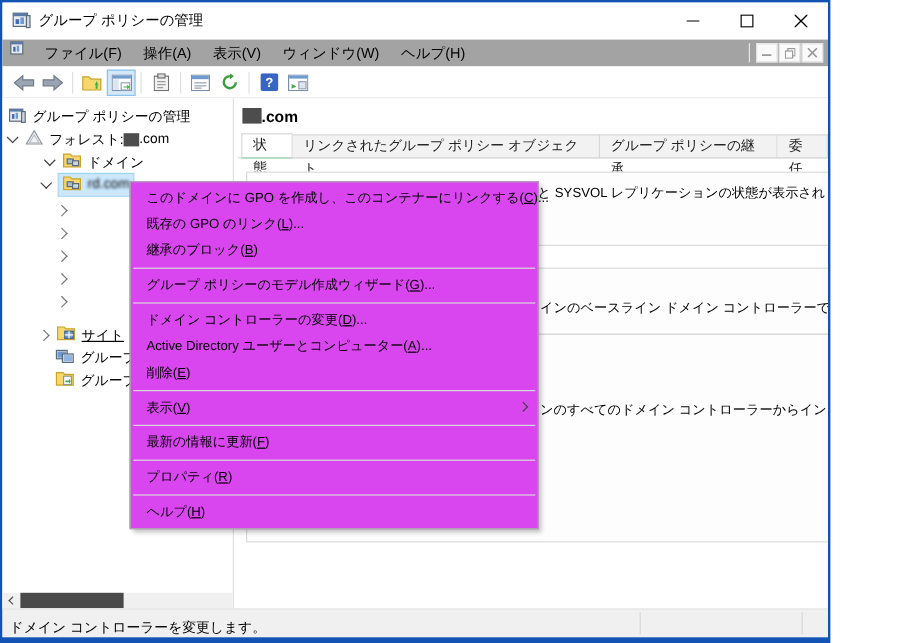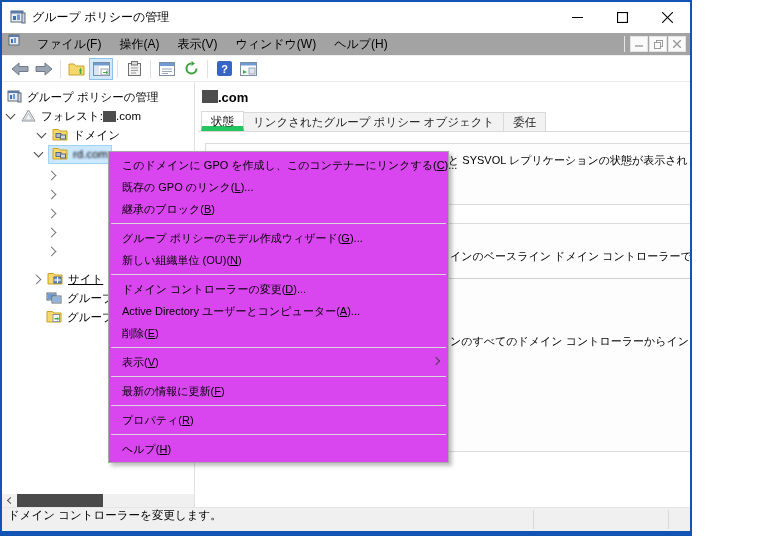--- a/index.html
+++ b/index.html
@@ -48,32 +48,32 @@
   .hscroll{ position:absolute; left:0; bottom:0; width:192px; height:13px; background:#f0f0f0; }
   .hs-arrow{ position:absolute; left:0; top:0; width:13px; height:13px; display:flex; align-items:center; justify-content:center; }
   .hs-arrow .chev{ width:5px; height:5px; border-color:#505050; transform:rotate(135deg); margin:0 0 0 3px;}
   .hs-thumb{ position:absolute; left:15px; top:0; width:86px; height:13px; background:#4a4a4a; }
   
   .rp-header{ position:absolute; left:200px; top:8px; font-weight:bold; font-size:13px; }
   .tabstrip{ position:absolute; left:199px; top:29px; display:flex; align-items:flex-end; }
   .tab{ height:20px; line-height:19px; padding:0 9px; font-size:11.5px; background:#f2f2f2;
         border:1px solid #d9d9d9; border-left:none; color:#222; }
   .tab:first-child{ border-left:1px solid #d9d9d9; }
-  .tab.active{ background:#fff; border-bottom:6px solid #22c55e; height:21px; }
+  .tab.active{ background:#fff; border-bottom:1px solid #22c55e; height:21px; }
   .tabline{ position:absolute; left:196px; top:49px; width:556px; height:1px; background:#d9d9d9; }
   .gbox{ position:absolute; background:#fdfdfd; border:1px solid #dcdcdc; }
   .frag{ position:absolute; white-space:nowrap; overflow:hidden; font-size:11px; }
   .rp-link{ position:absolute; color:#0a6cd6; text-decoration:underline; font-size:13px; }
   .rp-sep{ position:absolute; height:1px; background:#d0d0d0; }
   .detect-btn{ position:absolute; left:659px; top:387px; width:84px; height:27px; background:#e1e1e1;
                border:2px solid #2f7bd4; font-size:11.5px; display:flex; align-items:center; justify-content:center;
                font-family:inherit; }
   
   .statusbar{ position:absolute; left:0; top:505px; width:100%; height:24px; background:#f0f0f0;
-              border-top:1px solid #e5e5e5; display:flex; align-items:flex-start; padding-left:6px; font-size:11.5px; }
+              border-top:1px solid #e5e5e5; display:flex; align-items:flex-end; padding-left:6px; font-size:11.5px; }
   .sb-sep{ position:absolute; top:2px; bottom:2px; width:1px; background:#d8d8d8; }
   
   .ctx{ position:absolute; left:106px; top:149px; width:341px; background:#d946ef;
         border:1px solid #a7a7a7; box-shadow:3px 3px 4px rgba(0,0,0,0.25); padding:2px 0; z-index:50; }
   .cm-item{ height:22px; line-height:22px; padding:0 13px; font-size:11px; white-space:nowrap;
             position:relative; }
   .cm-item .sub-arrow{ position:absolute; right:9px; top:7px; width:6px; height:6px;
             border-right:1.3px solid #444; border-bottom:1.3px solid #444; transform:rotate(-45deg); }
   .menu-sep{ height:1px; background:#d9d9d9; margin:3px 2px; }
   u{ text-decoration:underline; }
@@ -311,20 +311,21 @@
           </div>
         <div class="hs-thumb"></div>
       </div>
     </div>
 
     <div class="rp-header"><span class="censor censor-lg"></span><span>.com</span></div>
 
     <div class="tabstrip">
       <div class="tab active">状態</div>
       <div class="tab">リンクされたグループ ポリシー オブジェクト</div>
+      <div class="tab">グループ ポリシーの継承</div>
       <div class="tab">委任</div>
     </div>
     <div class="tabline"></div>
 
     <div class="gbox" style="left:203px; top:61px; width:541px; height:62px;"></div>
     <div class="frag" style="left:446px; top:71px; width:296px;">と SYSVOL レプリケーションの状態が表示されます (グループ ポ</div>
 
     <div class="gbox" style="left:203px; top:141px; width:541px; height:229px;"></div>
     <div class="frag" style="left:448px; top:167px; width:248px;">インのベースライン ドメイン コントローラーです。</div>
     <a class="rp-link" style="left:703px; top:167px;">変更</a>
@@ -332,21 +333,20 @@
     <div class="frag" style="left:448px; top:252px; width:296px;">ンのすべてのドメイン コントローラーからインフラストラクチャ状</div>
 
   </div>
 
   <div class="ctx">
     <div class="cm-item">このドメインに GPO を作成し、このコンテナーにリンクする(<u>C</u>)...</div>
     <div class="cm-item">既存の GPO のリンク(<u>L</u>)...</div>
     <div class="cm-item">継承のブロック(<u>B</u>)</div>
     <div class="menu-sep"></div>
     <div class="cm-item">グループ ポリシーのモデル作成ウィザード(<u>G</u>)...</div>
-    <div class="cm-item">新しい組織単位 (OU)(<u>N</u>)</div>
     <div class="menu-sep"></div>
     <div class="cm-item">ドメイン コントローラーの変更(<u>D</u>)...</div>
     <div class="cm-item">Active Directory ユーザーとコンピューター(<u>A</u>)...</div>
     <div class="cm-item">削除(<u>E</u>)</div>
     <div class="menu-sep"></div>
     <div class="cm-item"><span>表示(<u>V</u>)</span><span class="sub-arrow"></span></div>
     <div class="menu-sep"></div>
     <div class="cm-item">最新の情報に更新(<u>F</u>)</div>
     <div class="menu-sep"></div>
     <div class="cm-item">プロパティ(<u>R</u>)</div>

